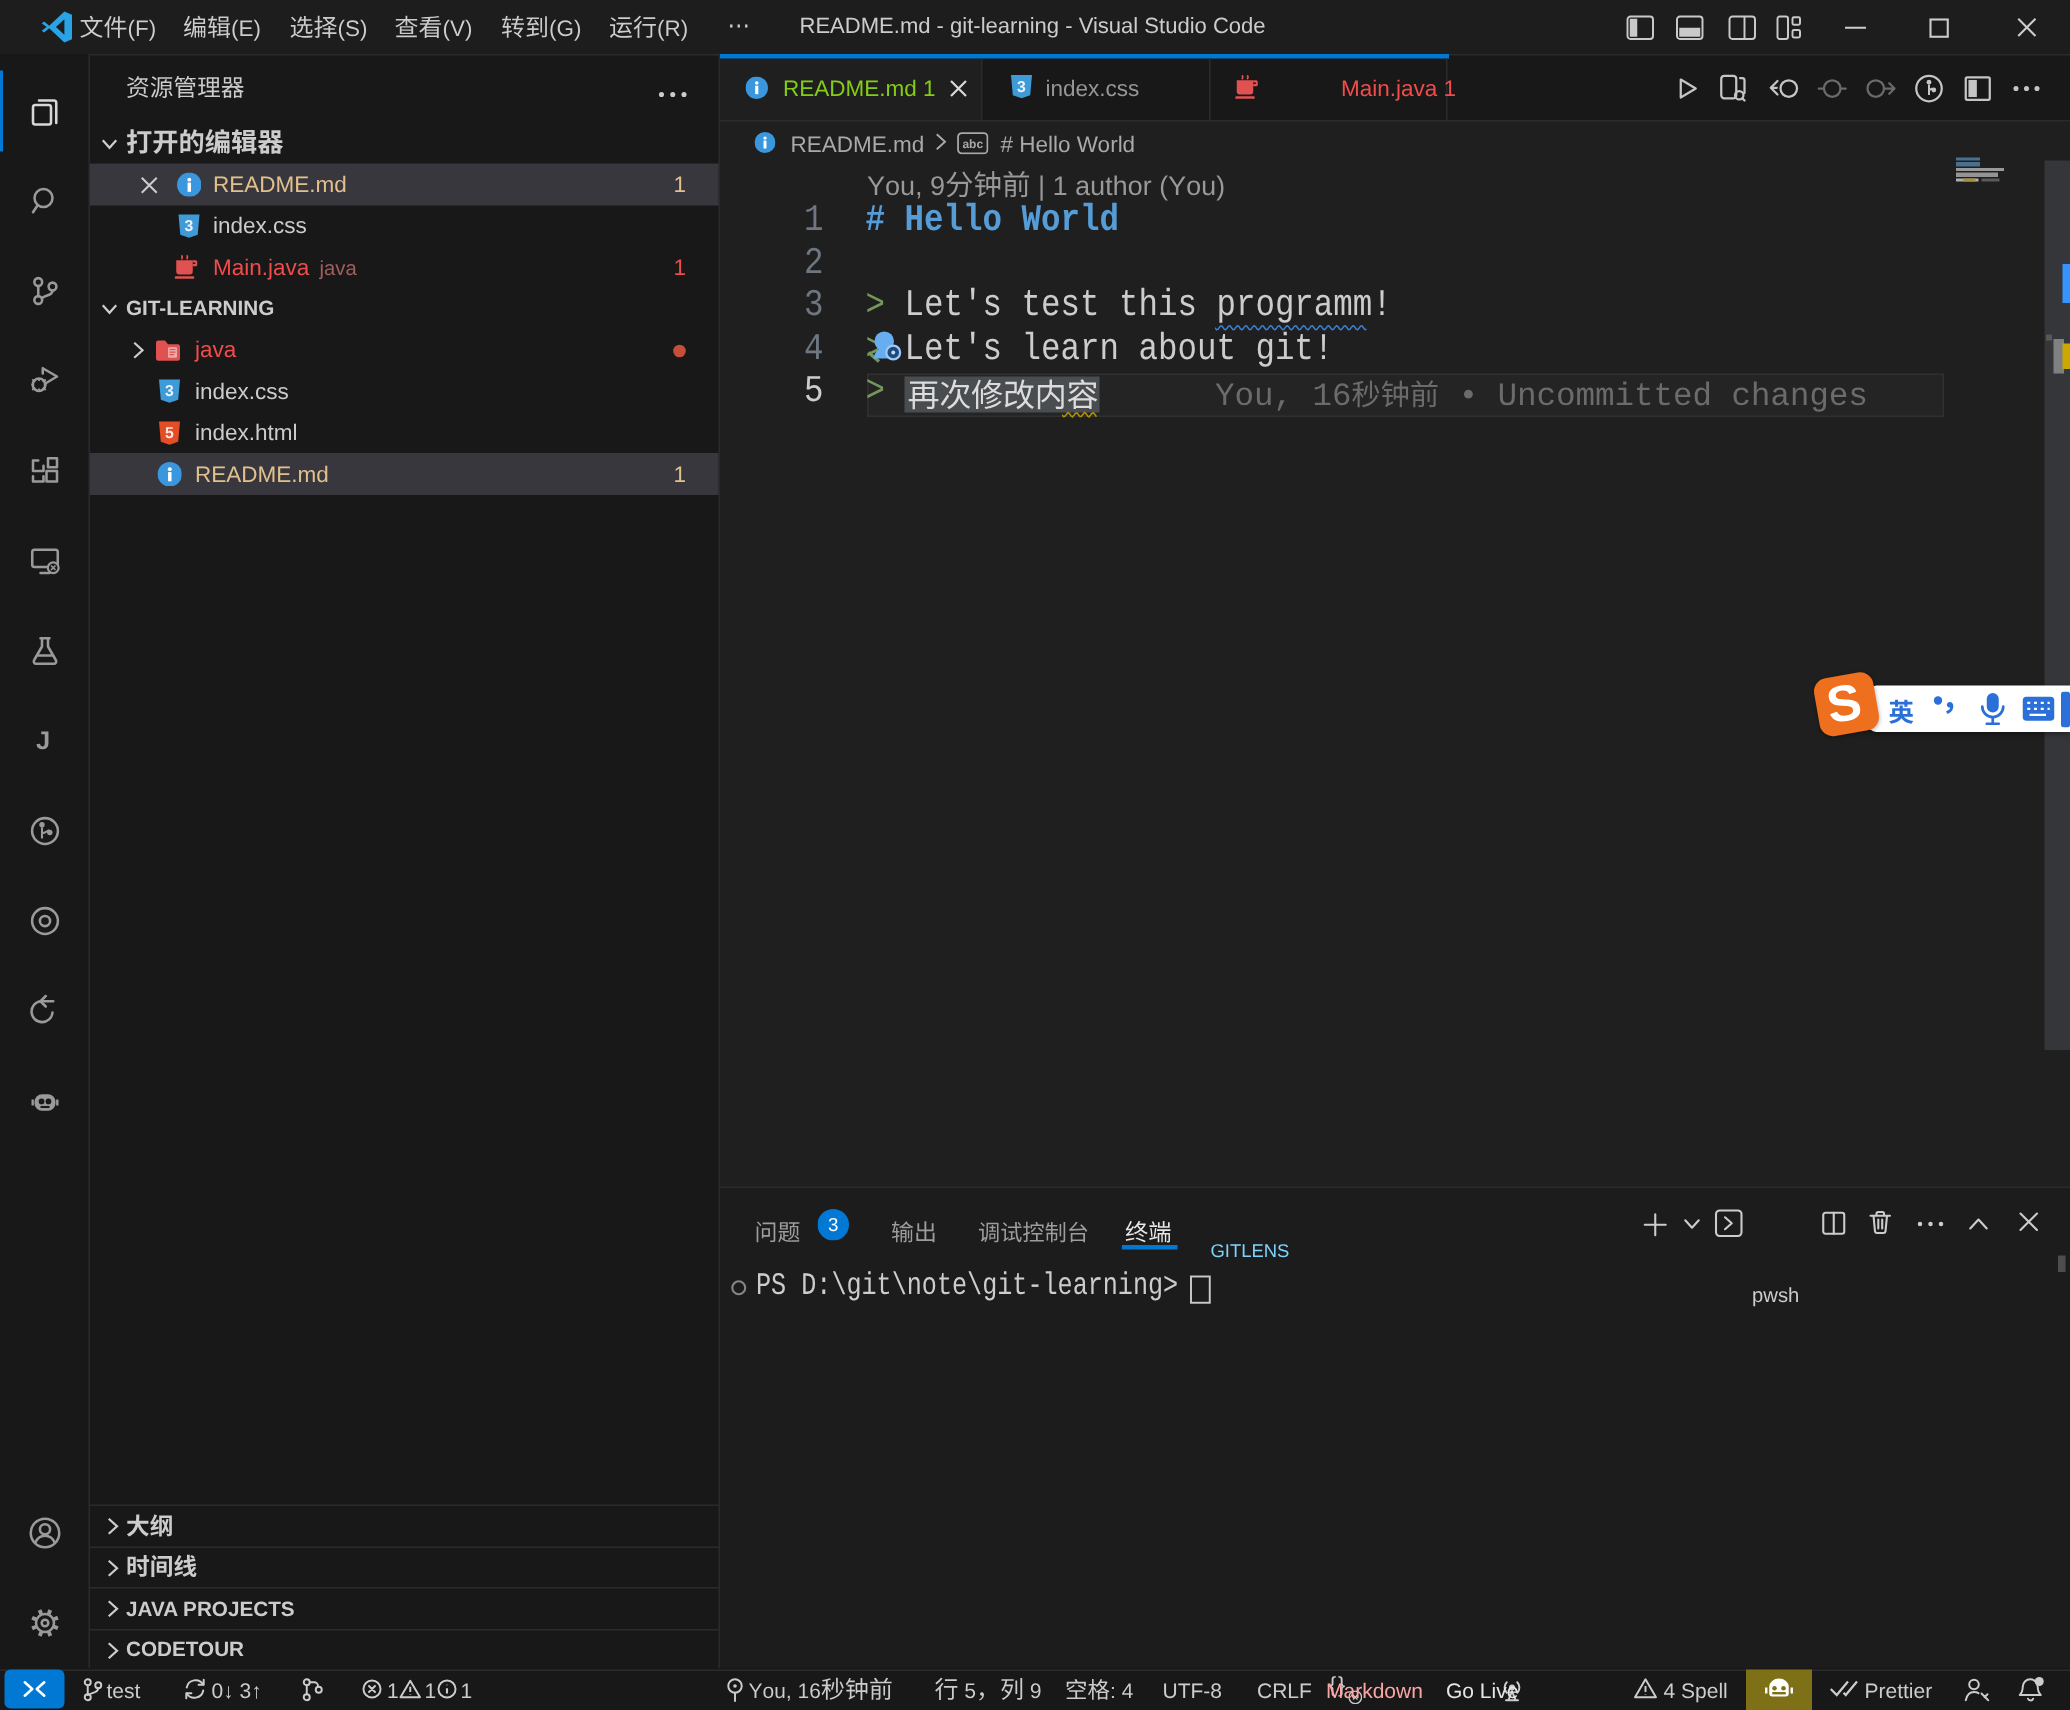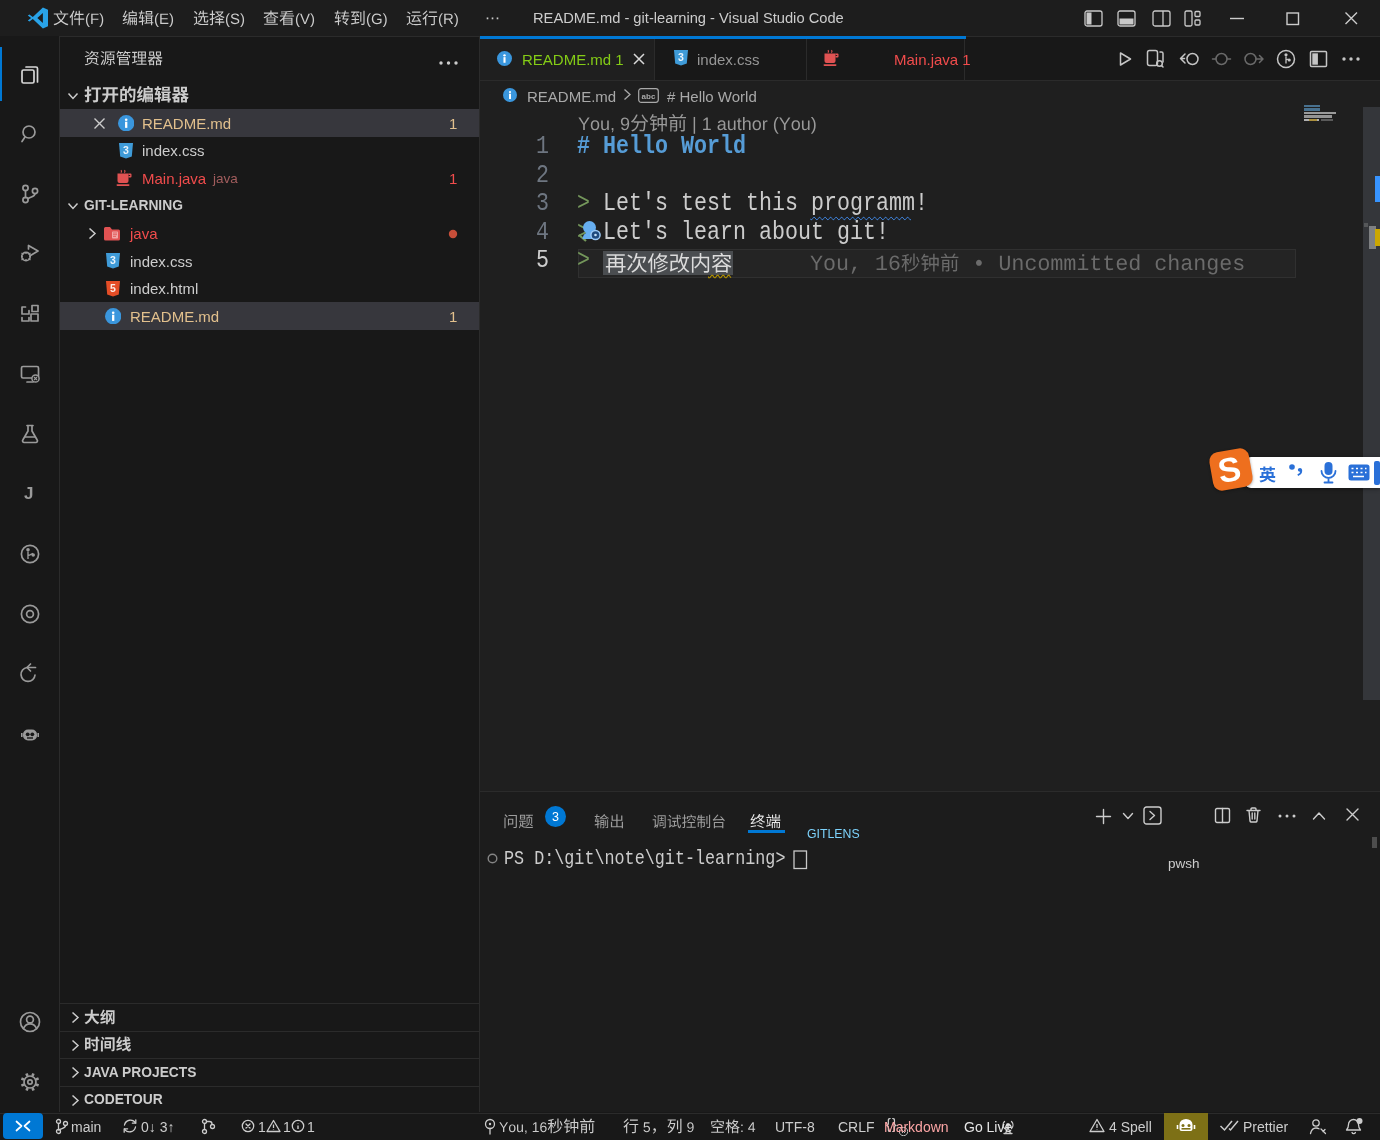--- a/index.html
+++ b/index.html
@@ -552,21 +552,21 @@
 <div style="position:absolute;left:3px;top:1113px;width:40px;height:26px;background:#0078d4;border-radius:4px;"></div>
 <svg style="position:absolute;left:12px;top:1118px;" width="22" height="16" viewBox="0 0 22 16">
       <path d="M4.5 3.5 L9.5 8 L4.5 12.5 M17.5 3.5 L12.5 8 L17.5 12.5" stroke="#ffffff" stroke-width="1.7" fill="none" stroke-linecap="round" stroke-linejoin="round"></path>
     </svg>
 <svg style="position:absolute;left:55px;top:1118px;" width="14" height="17" viewBox="0 0 14 17">
       <circle cx="3.5" cy="3.5" r="2" stroke="#cccccc" stroke-width="1.3" fill="none" stroke-linecap="round" stroke-linejoin="round"></circle>
       <circle cx="3.5" cy="13.5" r="2" stroke="#cccccc" stroke-width="1.3" fill="none" stroke-linecap="round" stroke-linejoin="round"></circle>
       <circle cx="10.5" cy="5.5" r="2" stroke="#cccccc" stroke-width="1.3" fill="none" stroke-linecap="round" stroke-linejoin="round"></circle>
       <path d="M3.5 5.5 v6 M10.5 7.5 c0 3-3.5 2.5-7 4.5" stroke="#cccccc" stroke-width="1.3" fill="none" stroke-linecap="round" stroke-linejoin="round"></path>
     </svg>
-<div style="position:absolute;left:71px;top:1117.5px;font:400 14px/18.5px 'Liberation Sans',sans-serif;color:#cccccc;white-space:pre;">main</div>
+<div style="position:absolute;left:71px;top:1117.5px;font:400 14px/18.5px 'Liberation Sans',sans-serif;color:#cccccc;white-space:pre;">test</div>
 <svg style="position:absolute;left:122px;top:1118px;" width="16" height="16" viewBox="0 0 16 16">
       <path d="M13.5 5 A6 6 0 0 0 2.5 7 M2.5 11 A6 6 0 0 0 13.5 9" stroke="#cccccc" stroke-width="1.3" fill="none" stroke-linecap="round" stroke-linejoin="round"></path>
       <path d="M13.8 1.8 V5.2 H10.4 M2.2 14.2 V10.8 H5.6" stroke="#cccccc" stroke-width="1.3" fill="none" stroke-linecap="round" stroke-linejoin="round"></path>
     </svg>
 <div style="position:absolute;left:141px;top:1117.5px;font:400 14px/18.5px 'Liberation Sans',sans-serif;color:#cccccc;white-space:pre;">0↓ 3↑</div>
 <svg style="position:absolute;left:201px;top:1118px;" width="15" height="17" viewBox="0 0 15 17">
       <circle cx="3.5" cy="3.5" r="2" stroke="#cccccc" stroke-width="1.3" fill="none" stroke-linecap="round" stroke-linejoin="round"></circle>
       <circle cx="3.5" cy="13.5" r="2" stroke="#cccccc" stroke-width="1.3" fill="none" stroke-linecap="round" stroke-linejoin="round"></circle>
       <circle cx="11.5" cy="8.5" r="2" stroke="#cccccc" stroke-width="1.3" fill="none" stroke-linecap="round" stroke-linejoin="round"></circle>
       <path d="M3.5 5.5 v6 M5.5 3.5 h3 a2.5 2.5 0 0 1 2.5 2.5 v0.5" stroke="#cccccc" stroke-width="1.3" fill="none" stroke-linecap="round" stroke-linejoin="round"></path>

